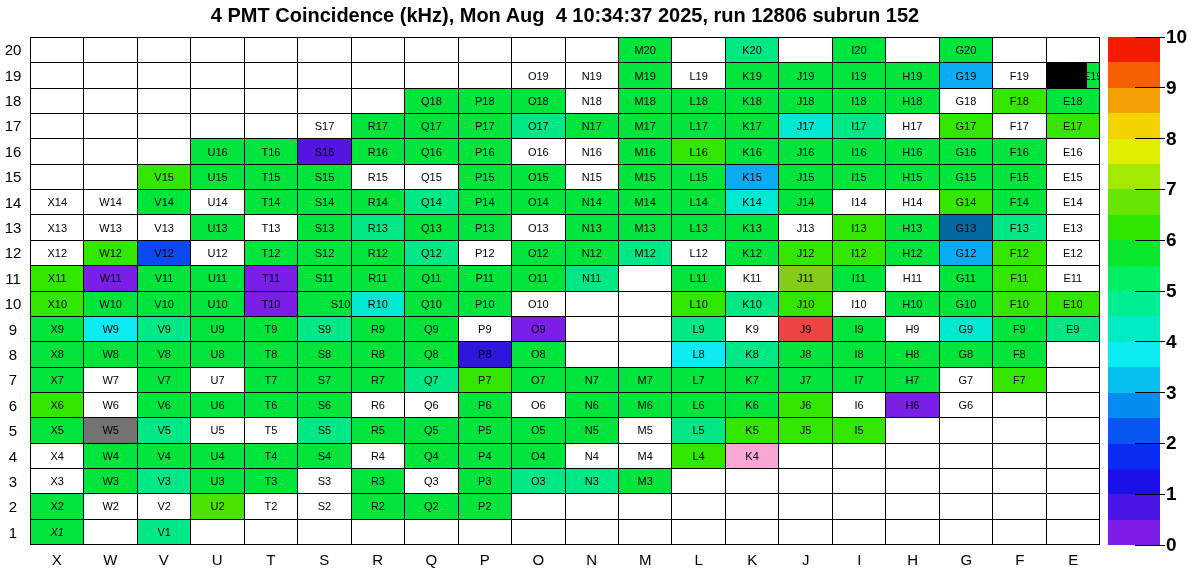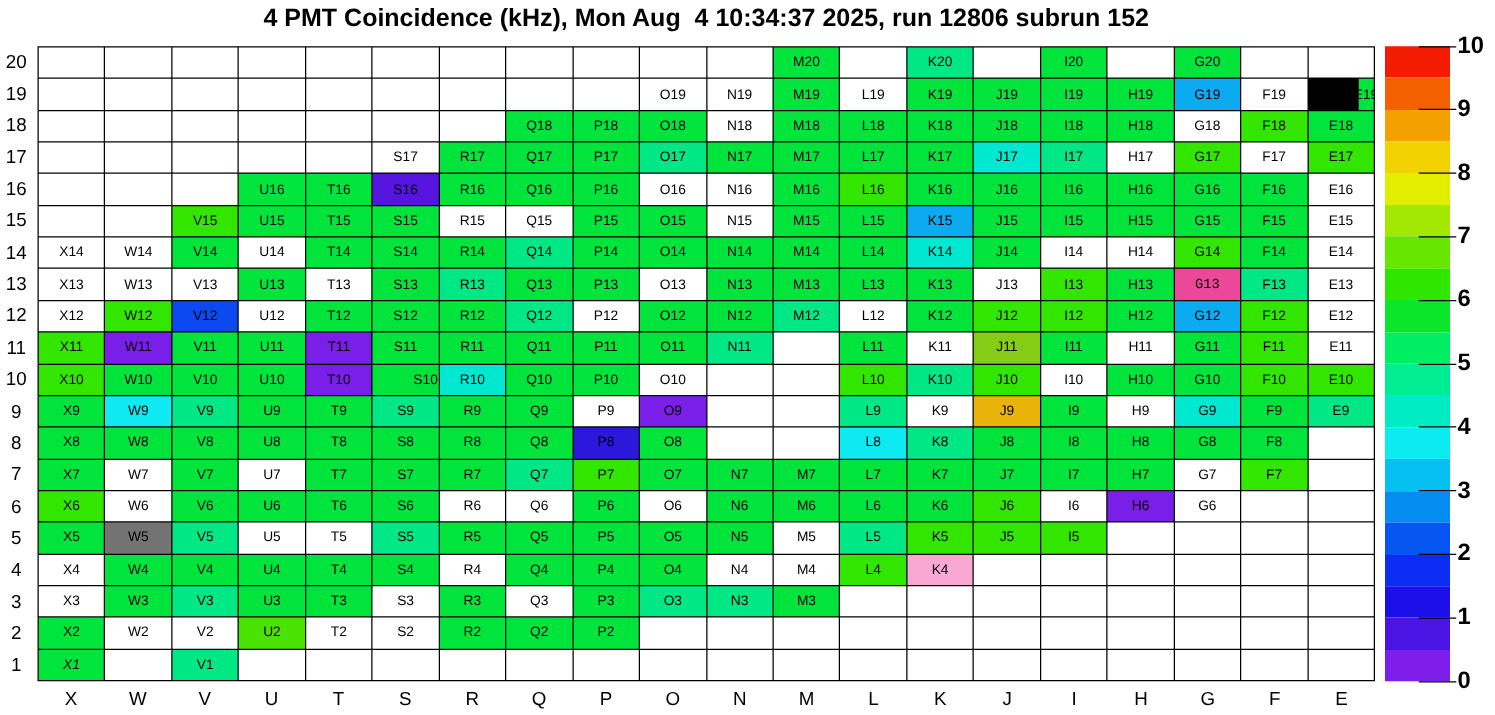--- a/index.html
+++ b/index.html
@@ -180,21 +180,21 @@
     <div class="cell" style="background: rgb(0, 228, 60);">Q13</div>
     <div class="cell" style="background: rgb(0, 228, 60);">P13</div>
     <div class="cell" style="background: rgb(255, 255, 255);">O13</div>
     <div class="cell" style="background: rgb(0, 228, 60);">N13</div>
     <div class="cell" style="background: rgb(0, 228, 60);">M13</div>
     <div class="cell" style="background: rgb(0, 228, 60);">L13</div>
     <div class="cell" style="background: rgb(0, 228, 60);">K13</div>
     <div class="cell" style="background: rgb(255, 255, 255);">J13</div>
     <div class="cell" style="background: rgb(50, 230, 0);">I13</div>
     <div class="cell" style="background: rgb(0, 228, 60);">H13</div>
-    <div class="cell" style="background: #ec4899; font-family: Liberation Mono, monospace;">G13</div>
+    <div class="cell" style="background: #0369a1;">G13</div>
     <div class="cell" style="background: rgb(0, 232, 134);">F13</div>
     <div class="cell" style="background: rgb(255, 255, 255);">E13</div>
     <div class="cell" style="background: rgb(255, 255, 255);">X12</div>
     <div class="cell" style="background: rgb(50, 230, 0);">W12</div>
     <div class="cell" style="background: rgb(13, 73, 240);">V12</div>
     <div class="cell" style="background: rgb(255, 255, 255);">U12</div>
     <div class="cell" style="background: rgb(0, 228, 60);">T12</div>
     <div class="cell" style="background: rgb(0, 228, 60);">S12</div>
     <div class="cell" style="background: rgb(0, 228, 60);">R12</div>
     <div class="cell" style="background: rgb(0, 232, 134);">Q12</div>
@@ -257,21 +257,21 @@
     <div class="cell" style="background: rgb(0, 228, 60);">T9</div>
     <div class="cell" style="background: rgb(0, 232, 134);">S9</div>
     <div class="cell" style="background: rgb(0, 228, 60);">R9</div>
     <div class="cell" style="background: rgb(0, 228, 60);">Q9</div>
     <div class="cell" style="background: rgb(255, 255, 255);">P9</div>
     <div class="cell" style="background: rgb(122, 31, 232);">O9</div>
     <div class="cell"></div>
     <div class="cell"></div>
     <div class="cell" style="background: rgb(0, 232, 134);">L9</div>
     <div class="cell" style="background: rgb(255, 255, 255);">K9</div>
-    <div class="cell" style="background: #eab308;">J9</div>
+    <div class="cell" style="background: #ef4444;">J9</div>
     <div class="cell" style="background: rgb(0, 228, 60);">I9</div>
     <div class="cell" style="background: rgb(255, 255, 255);">H9</div>
     <div class="cell" style="background: rgb(0, 232, 208);">G9</div>
     <div class="cell" style="background: rgb(0, 228, 60);">F9</div>
     <div class="cell" style="background: rgb(0, 232, 134);">E9</div>
     <div class="cell" style="background: rgb(0, 228, 60);">X8</div>
     <div class="cell" style="background: rgb(0, 228, 60);">W8</div>
     <div class="cell" style="background: rgb(0, 228, 60);">V8</div>
     <div class="cell" style="background: rgb(0, 228, 60);">U8</div>
     <div class="cell" style="background: rgb(0, 228, 60);">T8</div>

